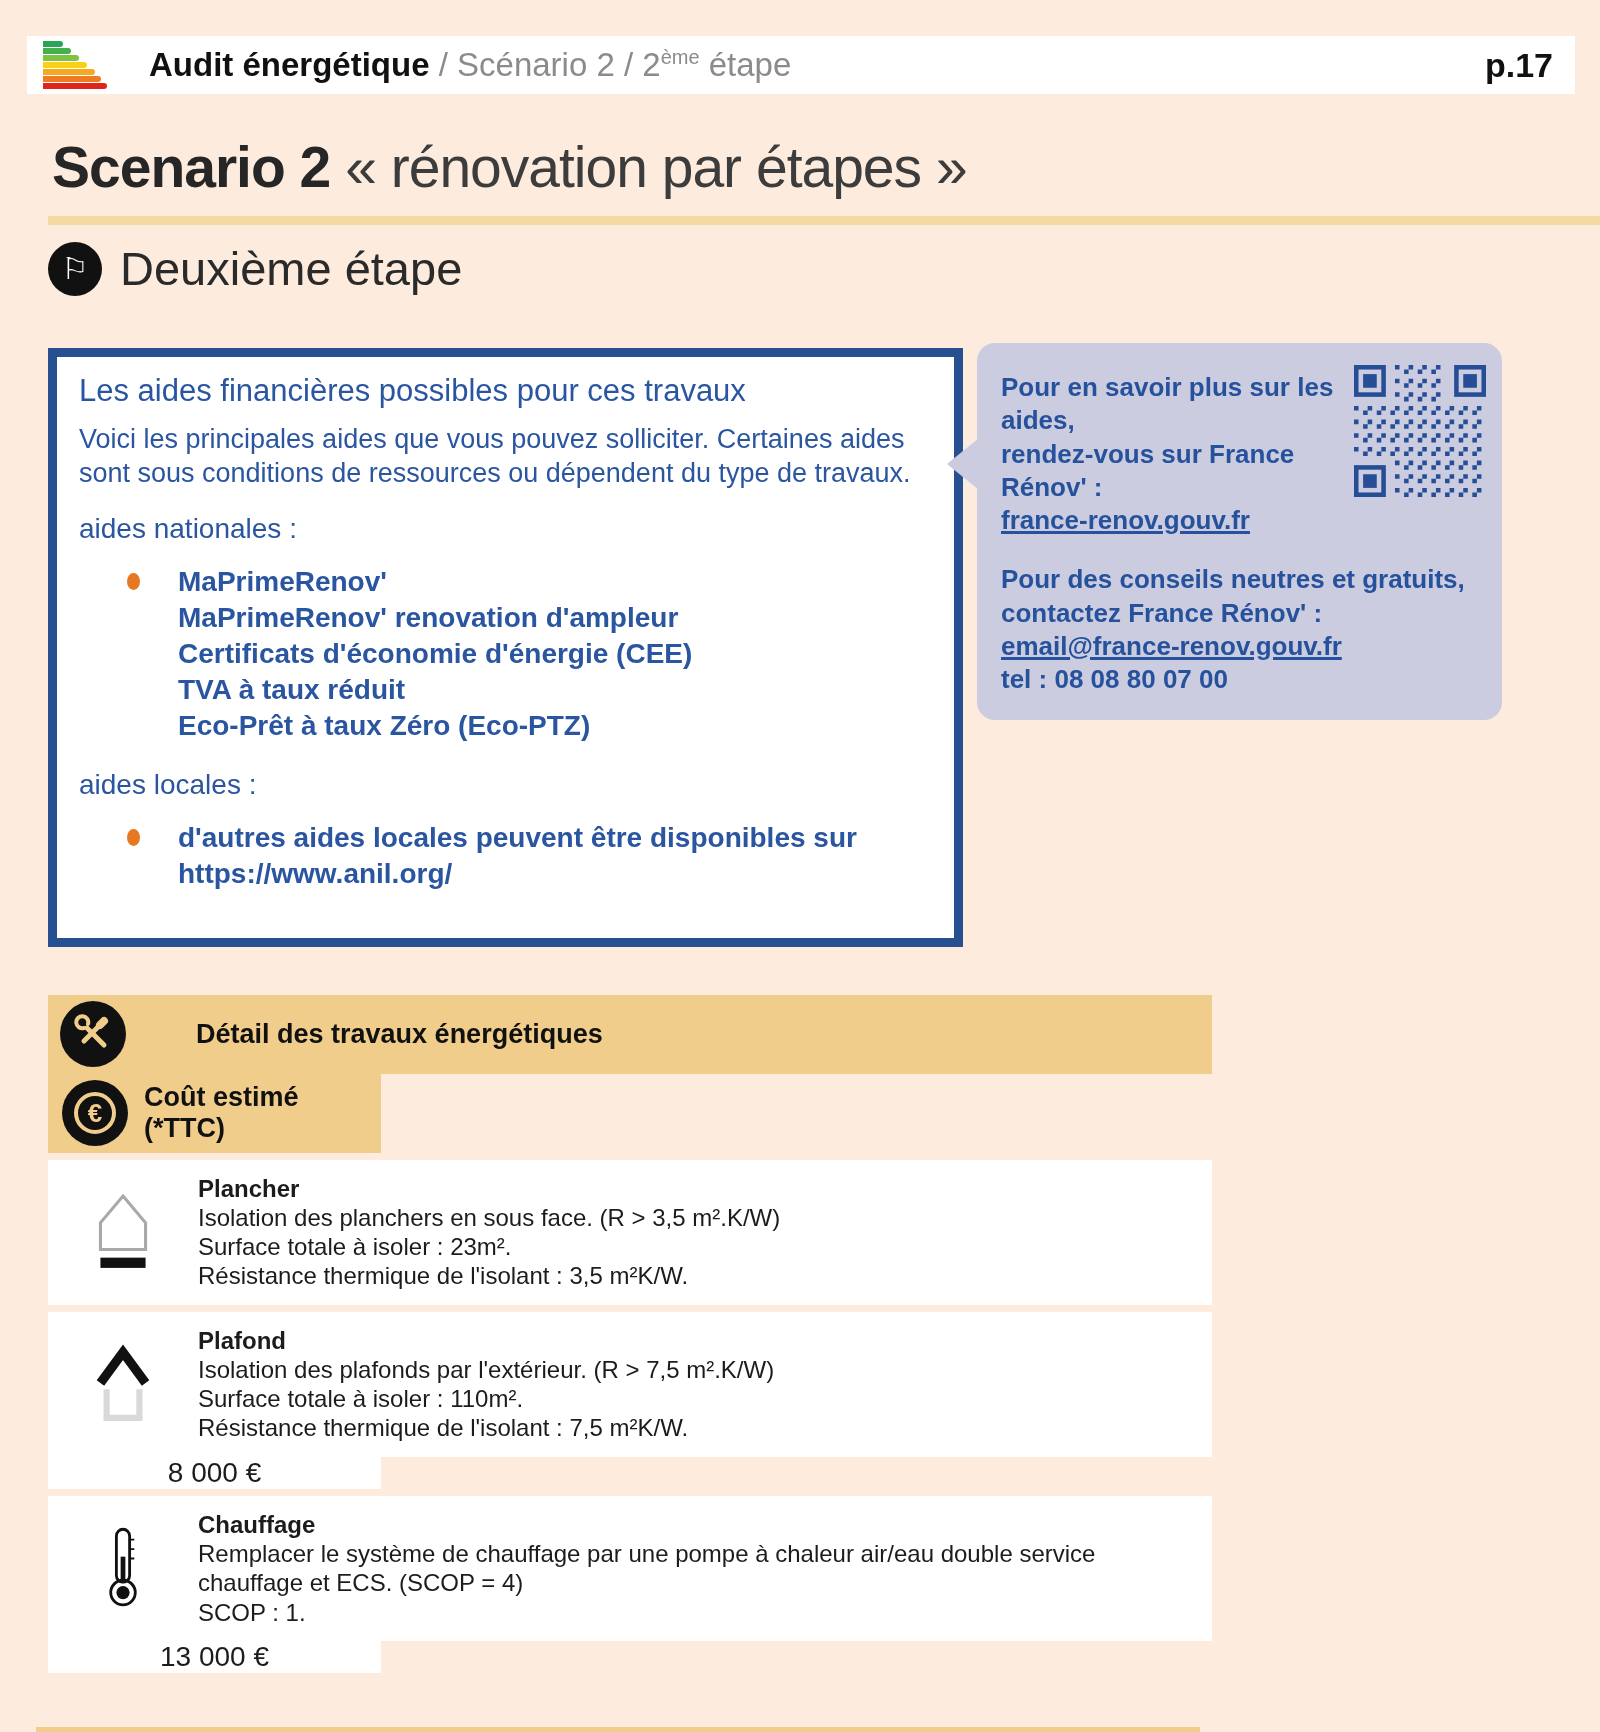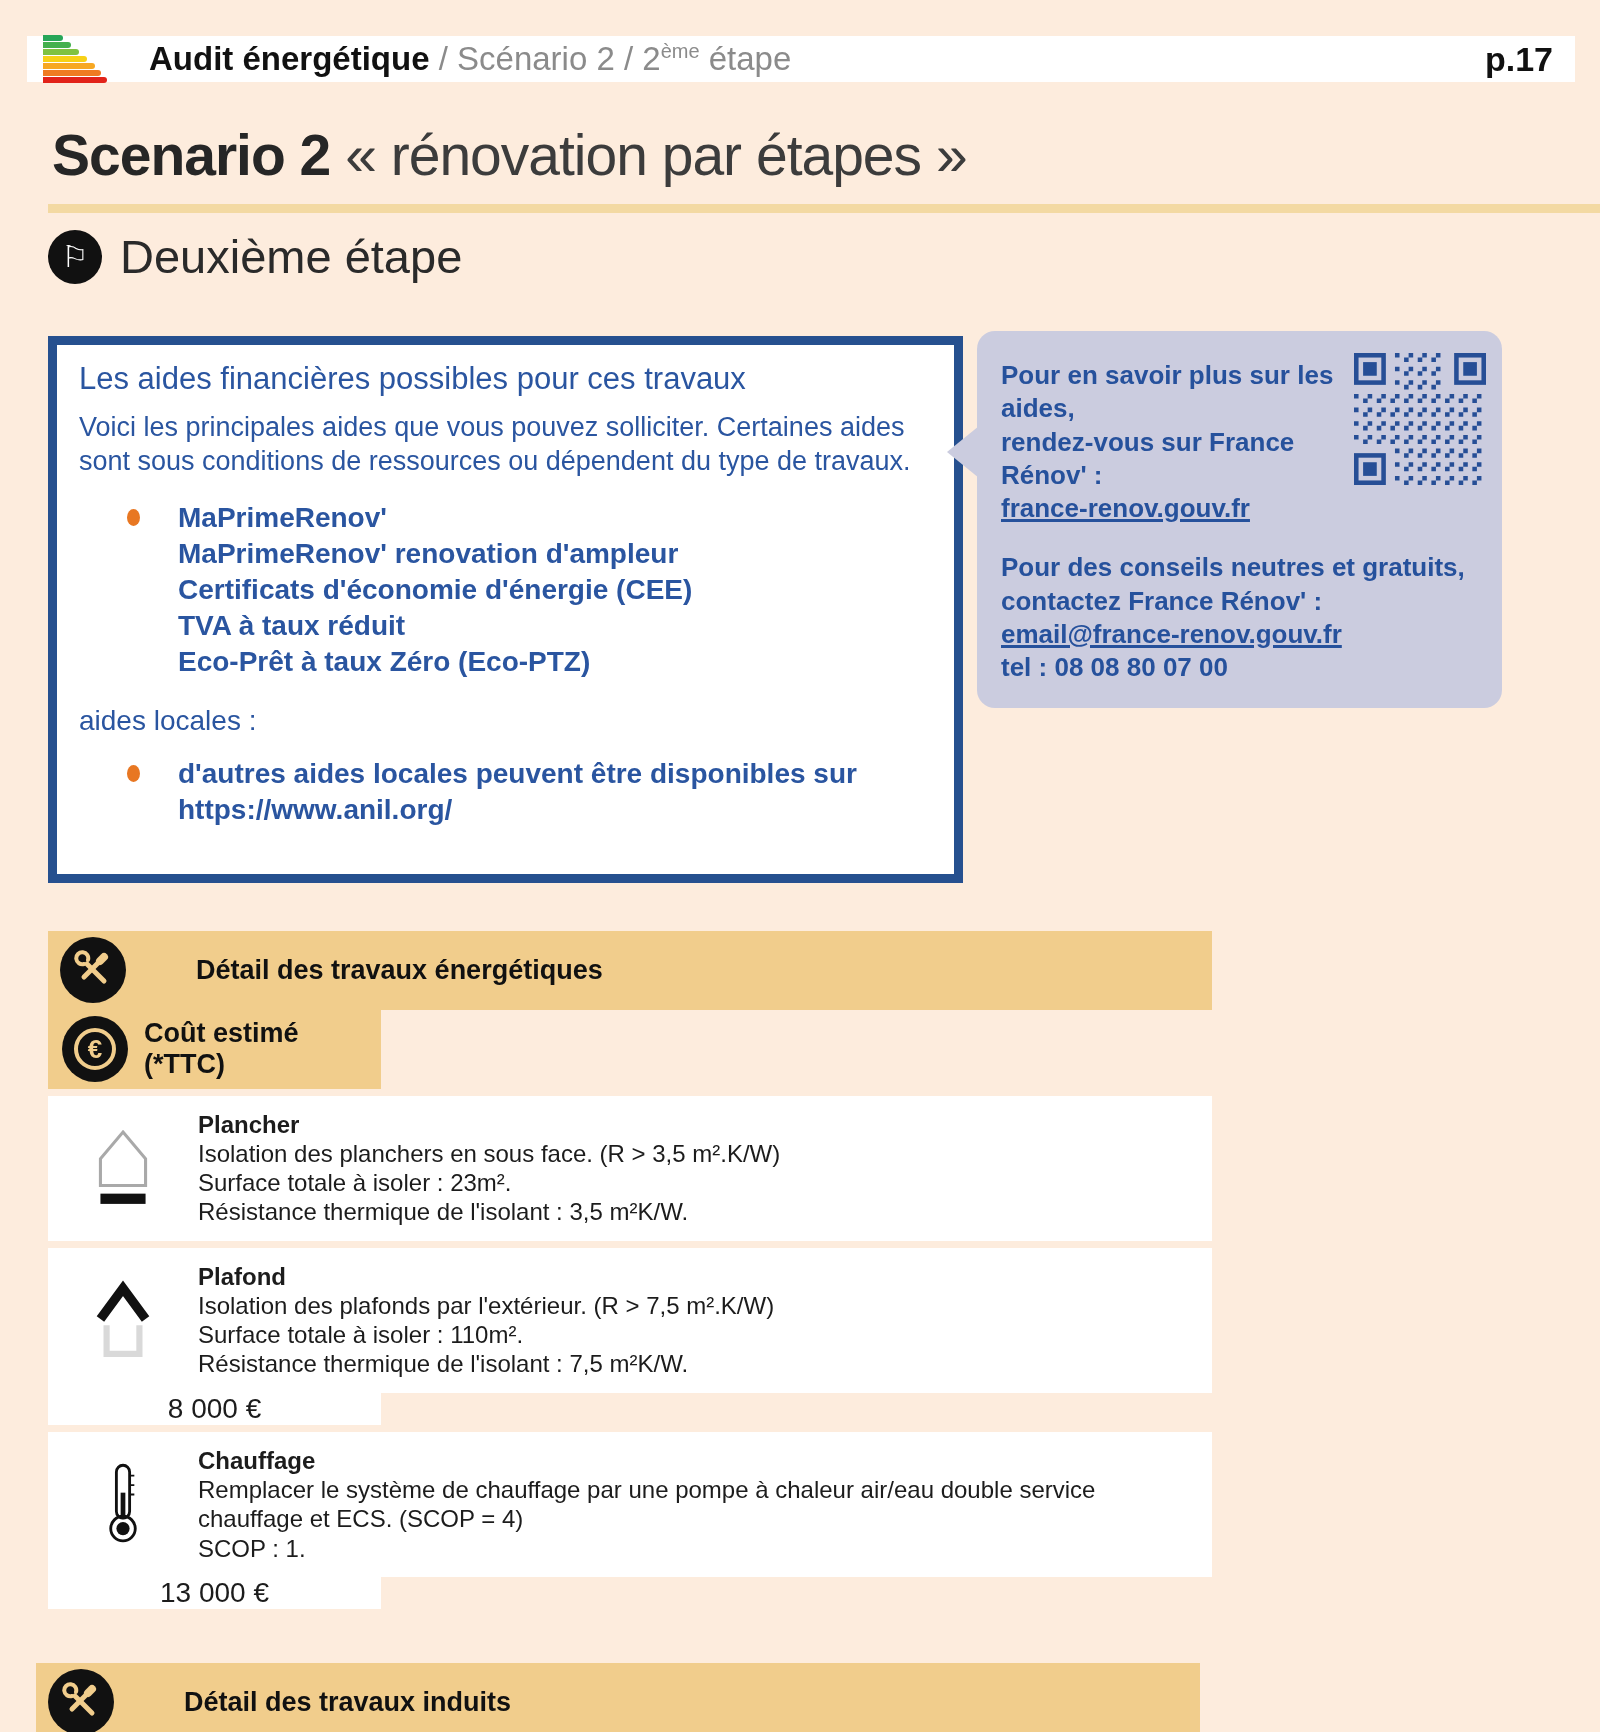--- a/index.html
+++ b/index.html
@@ -7,21 +7,21 @@
   body {
     height:1732px;
     background:#fdecdd;
     font-family:"Liberation Sans", sans-serif;
     color:#1c1c1c;
     overflow:hidden;
   }
   
   .topbar {
     margin:36px 25px 0 27px;
-    height:46px;
+    height:58px;
     background:#ffffff;
     display:flex;
     align-items:center;
     padding:0 22px 0 16px;
   }
   .dpe-logo { width:66px; height:54px; display:flex; flex-direction:column; justify-content:center; gap:1px; }
   .dpe-bar { height:6px; border-radius:0 4px 4px 0; }
   .breadcrumb { margin-left:40px; font-size:33px; flex:1; white-space:nowrap; }
   .breadcrumb .bc-bold { font-weight:bold; color:#111; }
   .breadcrumb .bc-rest { color:#8b8b8b; }
@@ -134,20 +134,21 @@
   <span class="flag-circle">⚐</span>
   <span class="subtitle-text">Deuxième étape</span>
 </div>
 
 <section class="aid-section">
 
   <div class="aid-box">
     <div class="aid-title">Les aides financières possibles pour ces travaux</div>
     <div class="aid-intro">Voici les principales aides que vous pouvez solliciter. Certaines aides sont sous conditions de ressources ou dépendent du type de travaux.</div>
 
+    <div class="aid-label">aides nationales :</div>
     <div class="bullet-row">
       <span class="bullet"></span>
       <div class="bullet-lines">
         <div>MaPrimeRenov'</div>
         <div>MaPrimeRenov' renovation d'ampleur</div>
         <div>Certificats d'économie d'énergie (CEE)</div>
         <div>TVA à taux réduit</div>
         <div>Eco-Prêt à taux Zéro (Eco-PTZ)</div>
       </div>
     </div>

